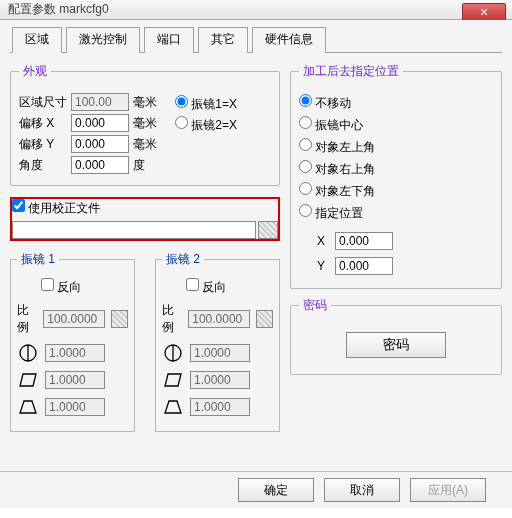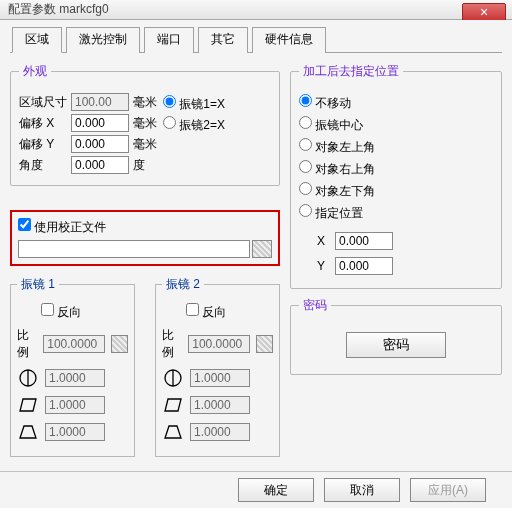--- a/index.html
+++ b/index.html
@@ -80,22 +80,21 @@
   padding: 0 3px;
   font-family: inherit;
   font-size: 12px;
 }
 input[type=text][readonly] { background: #eee; color:#666; }
 .left { width: 270px; }
 .right { width: 225px; }
 .radio-col label { display: block; margin: 4px 0; }
 .highlight {
   border: 2px solid #d00000;
-  padding: 6px;
-  margin-top: 24px;
+  margin-top: 11px;
 }
 .file-row { display: flex; align-items: center; margin-top: 4px; }
 .file-row input[type=text] { flex: 1; }
 .browse-btn {
   width: 20px; height: 18px;
   border: 1px solid #888;
   background: repeating-linear-gradient(45deg,#ccc 0 2px,#eee 2px 4px);
   margin-left: 2px;
 }
 .gal-pair { display: flex; gap: 20px; }
@@ -159,21 +158,21 @@
     <div class="tab">激光控制</div>
     <div class="tab">端口</div>
     <div class="tab">其它</div>
     <div class="tab">硬件信息</div>
   </div>
 
   <div class="content">
     <div class="left">
       <fieldset class="group">
         <legend>外观</legend>
-        <div style="display:flex;gap:0;">
+        <div style="display:flex;gap:12px;">
           <div>
             <div class="row">
               <label>区域尺寸</label>
               <input type="text" readonly="" style="width: 58px;" value="100.00">
               <span class="unit">毫米</span>
             </div>
             <div class="row">
               <label>偏移 X</label>
               <input type="text" style="width: 58px;" value="0.000">
               <span class="unit">毫米</span>

